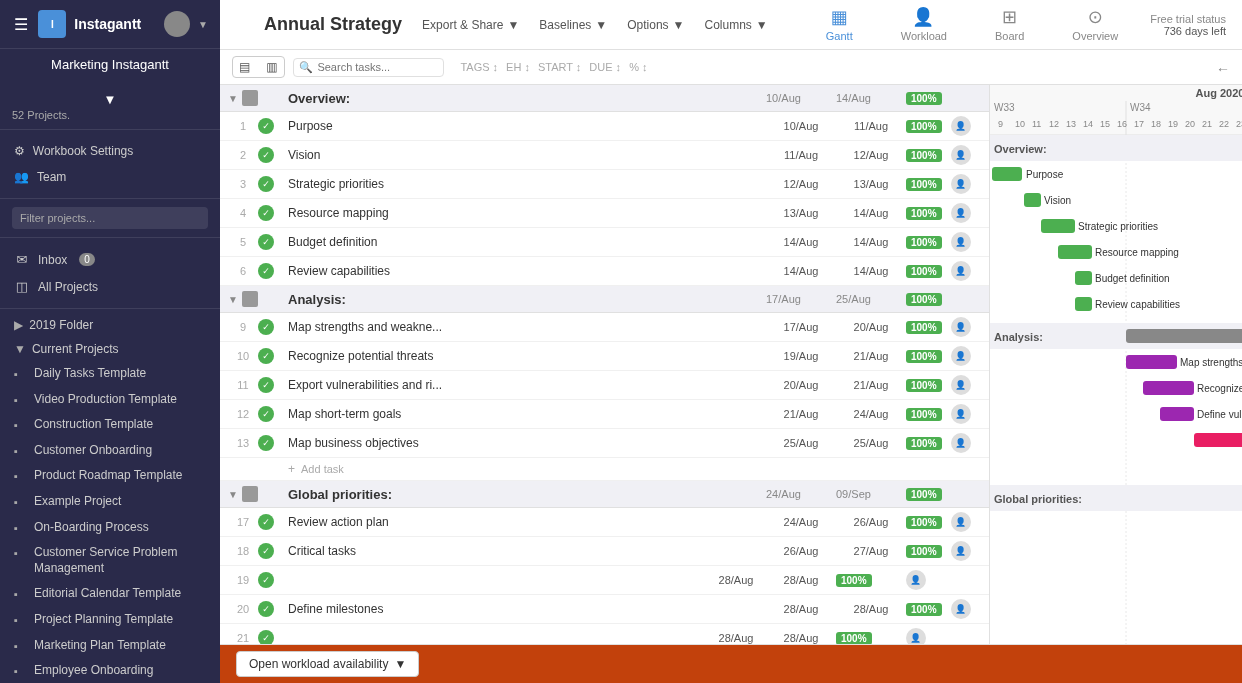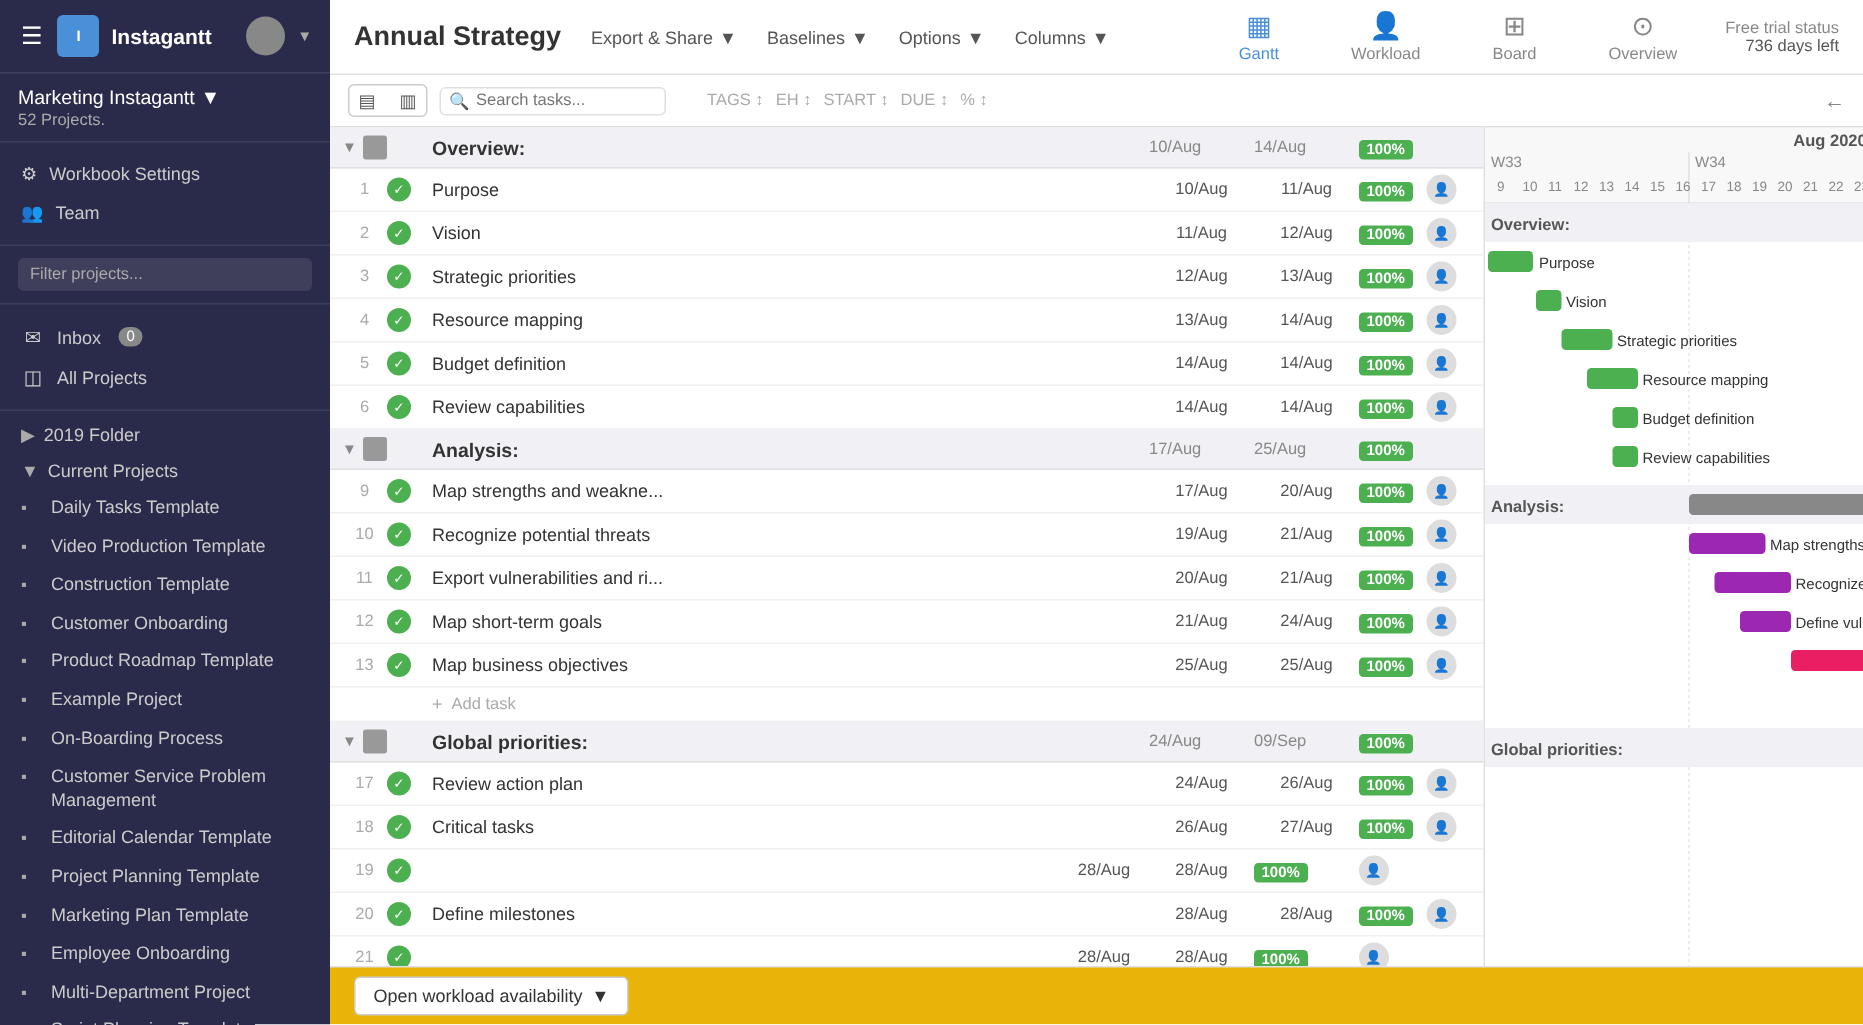--- a/index.html
+++ b/index.html
@@ -10,21 +10,21 @@
     
     .sidebar { width: 220px; min-width: 220px; background: #2a2a4a; color: #fff; display: flex; flex-direction: column; overflow: hidden; }
     .sidebar-header { padding: 10px 12px; display: flex; align-items: center; gap: 8px; border-bottom: 1px solid rgba(255,255,255,0.1); }
     .sidebar-logo { width: 28px; height: 28px; background: #4a90d9; border-radius: 4px; display: flex; align-items: center; justify-content: center; font-size: 10px; font-weight: bold; color: #fff; flex-shrink: 0; }
     .sidebar-title { font-size: 14px; font-weight: 600; color: #fff; }
     .sidebar-avatar { width: 26px; height: 26px; border-radius: 50%; background: #888; margin-left: auto; }
     .sidebar-chevron { color: #aaa; font-size: 10px; }
     .hamburger-btn { background: none; border: none; color: #fff; cursor: pointer; font-size: 16px; padding: 2px; }
     
     .sidebar-workspace { padding: 8px 12px; border-bottom: 1px solid rgba(255,255,255,0.1); }
-    .workspace-name { font-size: 13px; font-weight: 500; color: #fff; display: flex; align-items: center; gap: 4px; cursor: pointer; }
+    .workspace-name { font-size: 13px; font-weight: 500; color: #fff; display: flex; align-items: center; gap: 20px; cursor: pointer; flex-direction: column; }
     .workspace-count { font-size: 11px; color: #aaa; margin-top: 2px; }
     
     .sidebar-nav { padding: 8px 0; border-bottom: 1px solid rgba(255,255,255,0.1); }
     .nav-item { display: flex; align-items: center; gap: 8px; padding: 6px 14px; cursor: pointer; color: #ccc; font-size: 12px; }
     .nav-item .nav-icon { width: 16px; text-align: center; font-size: 13px; }
     .nav-badge { background: #888; color: #fff; border-radius: 10px; padding: 1px 5px; font-size: 10px; margin-left: 4px; }
     
     .sidebar-settings { padding: 8px 0; border-bottom: 1px solid rgba(255,255,255,0.1); }
     .settings-row { display: flex; align-items: center; justify-content: space-between; padding: 6px 14px; cursor: pointer; color: #ccc; font-size: 12px; }
     .settings-row-left { display: flex; align-items: center; gap: 8px; }
@@ -41,21 +41,21 @@
     .project-icon { width: 14px; height: 14px; flex-shrink: 0; margin-top: 1px; }
     .project-icon.doc { color: #aaa; font-size: 11px; }
     .folder-icon { font-size: 12px; color: #aaa; }
     .folder-item { display: flex; align-items: center; gap: 6px; padding: 5px 14px; cursor: pointer; color: #ccc; font-size: 12px; }
     
     
     .main-content { flex: 1; display: flex; flex-direction: column; overflow: hidden; }
     
     
     .top-toolbar { background: #fff; border-bottom: 1px solid #e0e0e0; padding: 0 16px; display: flex; align-items: center; justify-content: space-between; height: 50px; }
-    .toolbar-left { display: flex; align-items: center; gap: 4px; }
+    .toolbar-left { display: flex; align-items: center; gap: 4px; margin-left: 28px; }
     .page-title { font-size: 18px; font-weight: 600; color: #333; margin-right: 8px; }
     .toolbar-btn { background: none; border: none; cursor: pointer; color: #555; font-size: 12px; padding: 4px 8px; border-radius: 4px; display: flex; align-items: flex-end; gap: 4px; }
     .toolbar-right { display: flex; align-items: center; gap: 16px; }
     .free-trial-status { text-align: right; }
     .free-trial-label { font-size: 11px; color: #888; }
     .days-left { font-size: 11px; color: #555; font-weight: 500; }
     .view-tab { display: flex; flex-direction: column; align-items: center; gap: 2px; padding: 8px 16px; cursor: pointer; color: #888; font-size: 11px; border-bottom: 2px solid transparent; }
     .view-tab.active { color: #4a90d9; border-bottom-color: #4a90d9; }
     
     
@@ -83,21 +83,21 @@
     .task-pct { background: #4caf50; color: #fff; border-radius: 3px; padding: 1px 5px; font-size: 10px; font-weight: 600; text-align: center; }
     .task-avatar-icon { width: 20px; height: 20px; border-radius: 50%; background: #ddd; display: flex; align-items: center; justify-content: center; font-size: 9px; color: #888; }
     .add-task-row { display: flex; align-items: center; gap: 6px; padding: 4px 8px 4px 68px; border-bottom: 1px solid #f0f0f0; cursor: pointer; color: #aaa; font-size: 12px; }
     
     
     .gantt-area { flex: 1; overflow-x: auto; overflow-y: auto; background: #fff; }
     .gantt-area::-webkit-scrollbar { height: 6px; width: 6px; }
     .gantt-area::-webkit-scrollbar-thumb { background: #ccc; border-radius: 3px; }
     
     
-    .bottom-bar { background: #eab308; border-top: 1px solid #e0e0e0; padding: 6px 16px; display: flex; align-items: center; }
+    .bottom-bar { background: #c2410c; border-top: 1px solid #e0e0e0; padding: 6px 16px; display: flex; align-items: center; }
     .open-workload-btn { background: #fff; border: 1px solid #ccc; border-radius: 4px; padding: 5px 12px; font-size: 12px; color: #333; cursor: pointer; display: flex; align-items: center; gap: 6px; }
   </style>
 </head>
 <body>
 
 <div class="app-container">
 
   <div class="sidebar">
     <div class="sidebar-header">
       <button class="hamburger-btn">☰</button>
@@ -267,21 +267,21 @@
 
     <div class="action-bar">
       <div class="add-btns">
         <button class="add-btn-small">▤</button>
         <button class="add-btn-small">▥</button>
       </div>
       <div class="search-header">
         <span>🔍</span>
         <input type="text" style="border: none; outline: none; font-size: 11px; color: rgb(170, 170, 170); width: 120px;" placeholder="Search tasks...">
       </div>
-      <span style="color:#aaa; font-size:11px; margin-left:19px;">TAGS ↕</span>
+      <span style="color:#aaa; font-size:11px; margin-left:8px;">TAGS ↕</span>
       <span style="color:#aaa; font-size:11px;">EH ↕</span>
       <span style="color:#aaa; font-size:11px;">START ↕</span>
       <span style="color:#aaa; font-size:11px;">DUE ↕</span>
       <span style="color:#aaa; font-size:11px;">% ↕</span>
       <button style="background:none; border:none; cursor:pointer; color:#888; font-size:14px; margin-left:auto;">←</button>
     </div>
 
     <div class="table-area">
 
       <div class="task-table">

